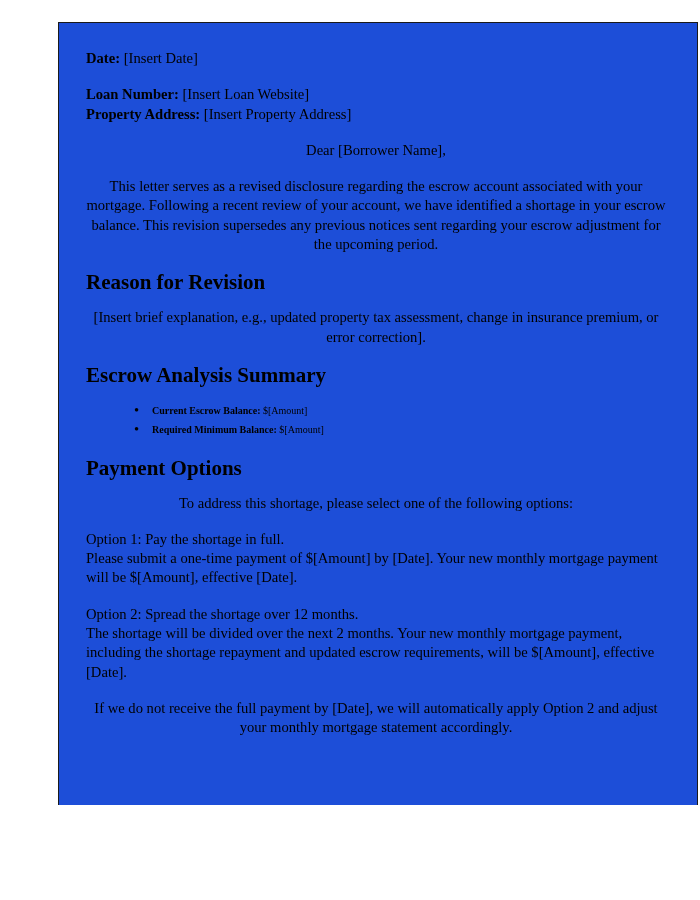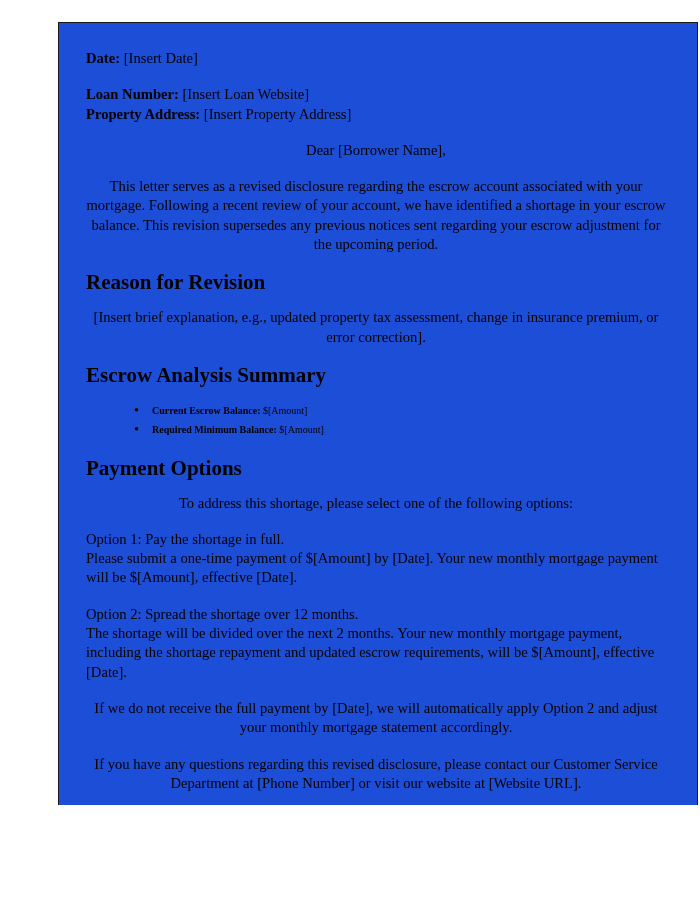--- a/index.html
+++ b/index.html
@@ -147,16 +147,15 @@
       <div class="opt-text">Please submit a one-time payment of $[Amount] by [Date]. Your new monthly mortgage payment will be $[Amount], effective [Date].</div>
     </div>
 
     <div class="option-block">
       <div class="opt-title">Option 2: Spread the shortage over 12 months.</div>
       <div class="opt-text">The shortage will be divided over the next 2 months. Your new monthly mortgage payment, including the shortage repayment and updated escrow requirements, will be $[Amount], effective [Date].</div>
     </div>
 
     <p class="para">If we do not receive the full payment by [Date], we will automatically apply Option 2 and adjust your monthly mortgage statement accordingly.</p>
 
-    <p class="para">If you have any questions regarding this revised disclosure, please contact our Customer Service Department at [Phone Number] or visit our website at [Website URL].</p>
 
   </div>
 </div>
 
 </body></html>

